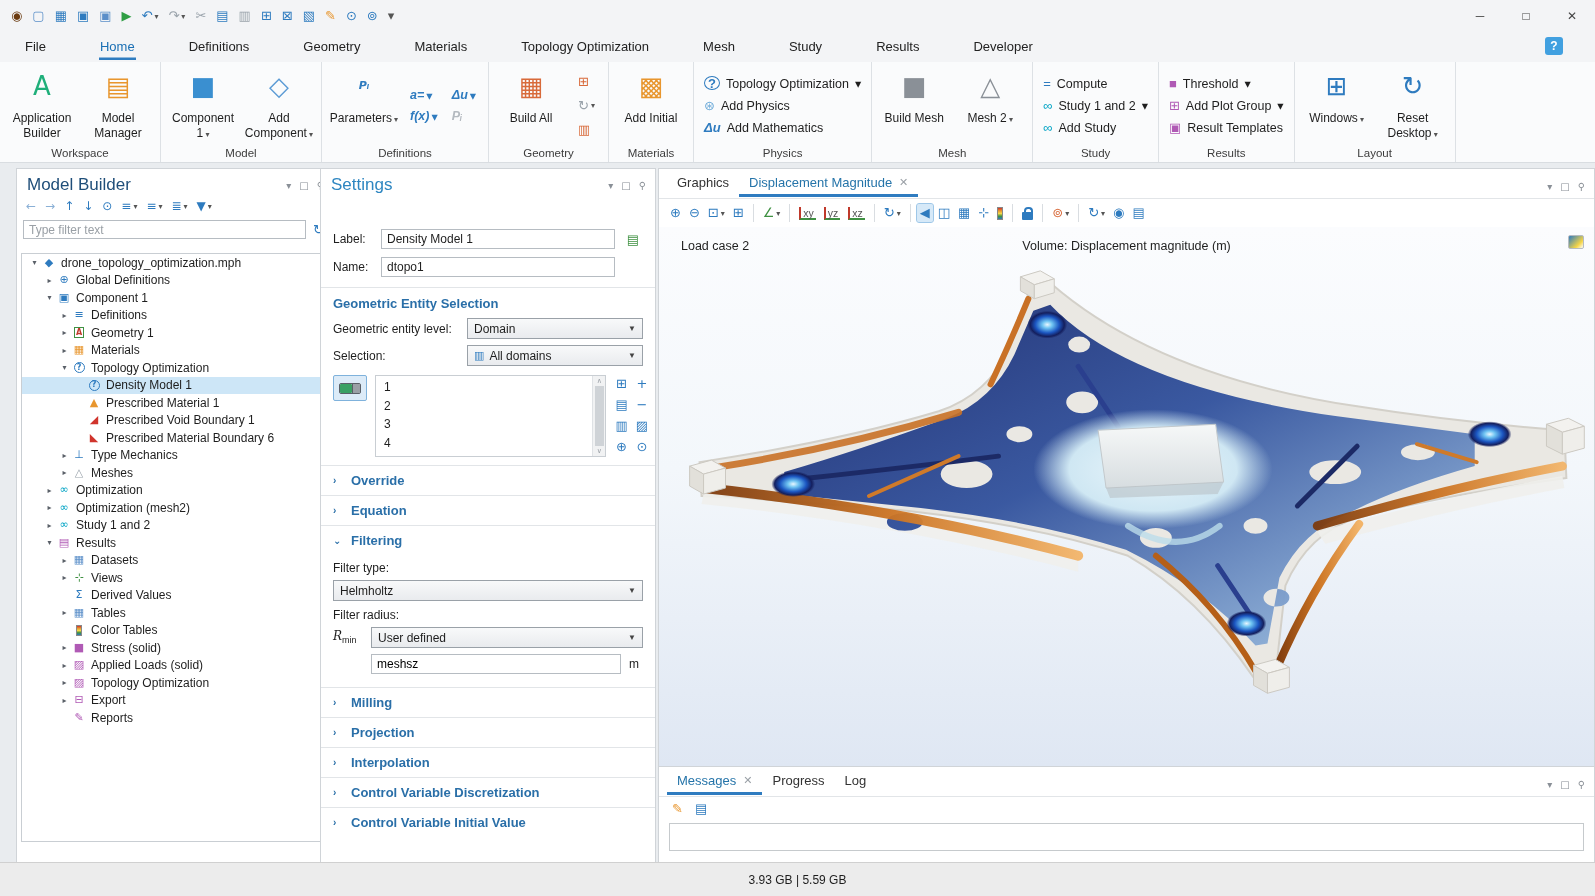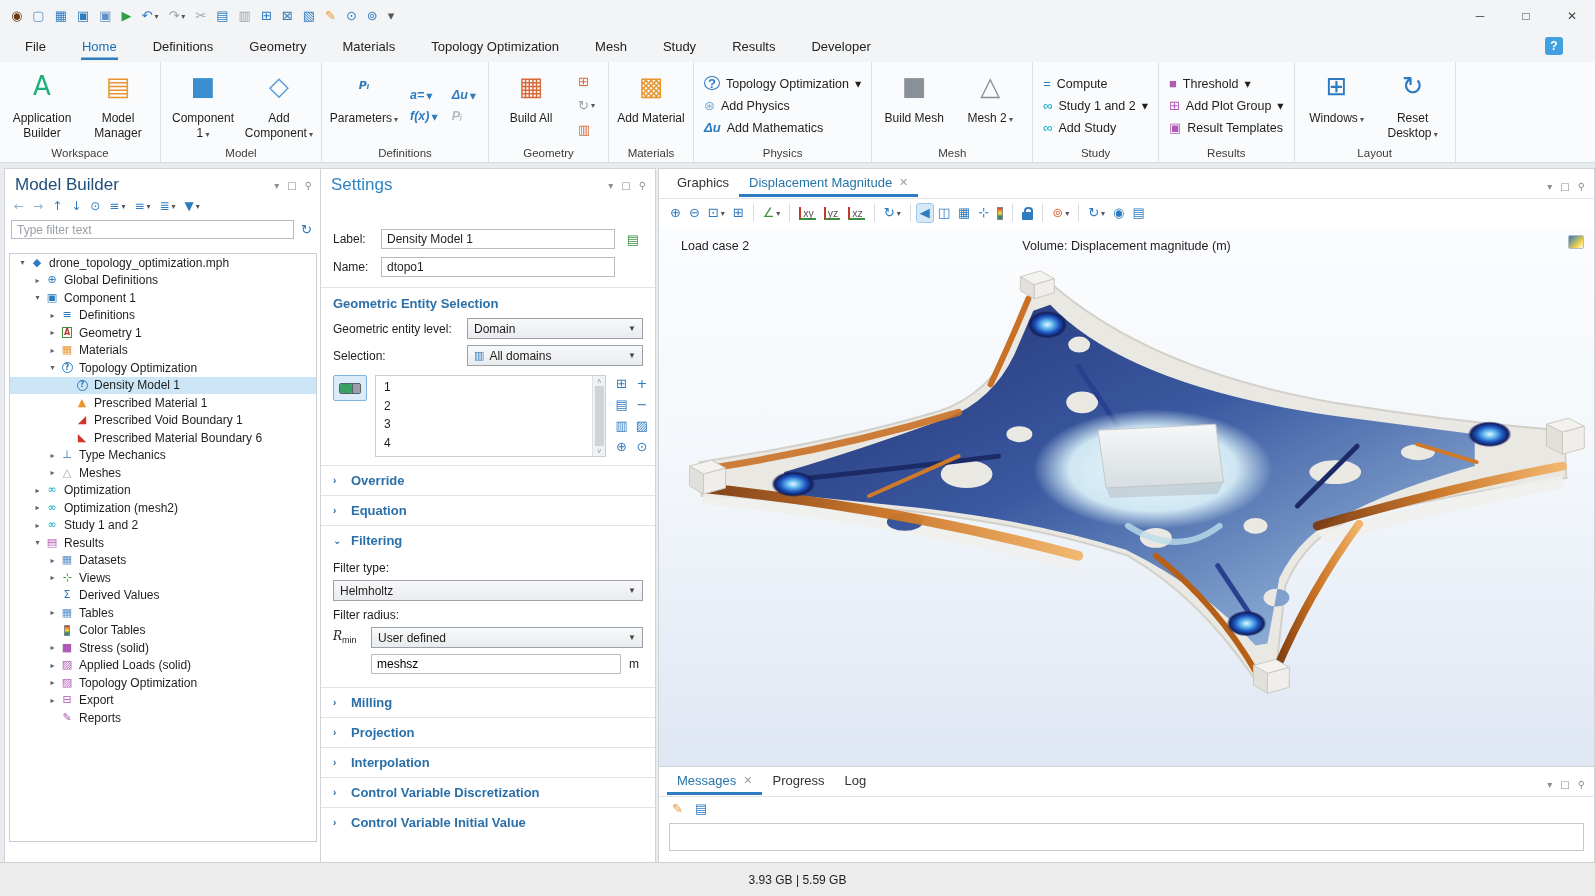--- a/index.html
+++ b/index.html
@@ -47,21 +47,21 @@
   .rb-row { display:flex; align-items:center; gap:6px; font-size:12.5px; white-space:nowrap; cursor:default; }
   .rb-row .g { font-size:13px; width:16px; text-align:center; }
   .rb-def-grid { display:grid; grid-template-columns:auto auto; column-gap:14px; row-gap:6px; align-content:center; padding:0 6px; }
   .rb-small { display:flex; align-items:center; gap:2px; font-size:12.5px; color:#2e7bbf; font-style:italic; font-weight:bold; cursor:default; }
   .rb-small.disabled { color:#b4bac0; }
   .rb-geo-col { display:flex; flex-direction:column; justify-content:center; gap:6px; padding:0 4px; }
 
   
   .main { position:absolute; top:163px; left:0; right:0; bottom:34px; background:#e9ecef; }
   .panel { position:absolute; top:5px; bottom:0; background:#fff; border:1px solid #d0d4d8; border-bottom:none; }
-  .mb-panel { left:4px; width:318px; }
+  .mb-panel { left:16px; width:318px; }
   .set-panel { left:320px; width:336px; }
   .gfx-panel { left:658px; right:0; display:flex; flex-direction:column; }
 
   .panel-head { display:flex; align-items:flex-start; justify-content:space-between; padding:6px 8px 0 10px; }
   .panel-title { font-size:17px; color:#1f4e79; }
   .set-title { color:#2e86c1; }
   .panel-ctrls { display:flex; gap:6px; color:#8a9097; font-size:10px; padding-top:4px; }
   .panel-ctrls .tb { padding:0 1px; }
   .panel-ctrls .g { font-size:10px; }
   .sub-title { font-size:13px; color:#5aa7d8; padding:2px 10px 4px; }
@@ -207,21 +207,21 @@
         </span>
       </div>
     <div class="win-controls" id="win-controls">
         <div class="win-btn">─</div>
         <div class="win-btn">□</div>
         <div class="win-btn">✕</div>
       </div>
   </div>
 
   <div class="menubar">
-    <div id="menu-tabs" style="display:flex;gap:34px;">
+    <div id="menu-tabs" style="display:flex;gap:52px;">
         <div class="menu-tab">File</div>
         <div class="menu-tab active">Home</div>
         <div class="menu-tab">Definitions</div>
         <div class="menu-tab">Geometry</div>
         <div class="menu-tab">Materials</div>
         <div class="menu-tab">Topology Optimization</div>
         <div class="menu-tab">Mesh</div>
         <div class="menu-tab">Study</div>
         <div class="menu-tab">Results</div>
         <div class="menu-tab">Developer</div>
@@ -314,21 +314,21 @@
           </div>
         </div>
         <div class="rb-caption">Geometry</div>
       </div>
       <div class="rb-group">
         <div class="rb-items">
           <div class="rb-large">
             <div class="rb-ic">
               <span class="g" style="color: rgb(232, 150, 46);">▩</span>
             </div>
-            <div class="rb-lbl">Add Material</div>
+            <div class="rb-lbl">Add Initial</div>
           </div>
         </div>
         <div class="rb-caption">Materials</div>
       </div>
       <div class="rb-group">
         <div class="rb-items">
           <div class="rb-rows">
             <div class="rb-row">
               <span class="g-wrap"><span class="g circle" style="color: rgb(46, 123, 191);">?</span></span>
               <span>Topology Optimization</span>

